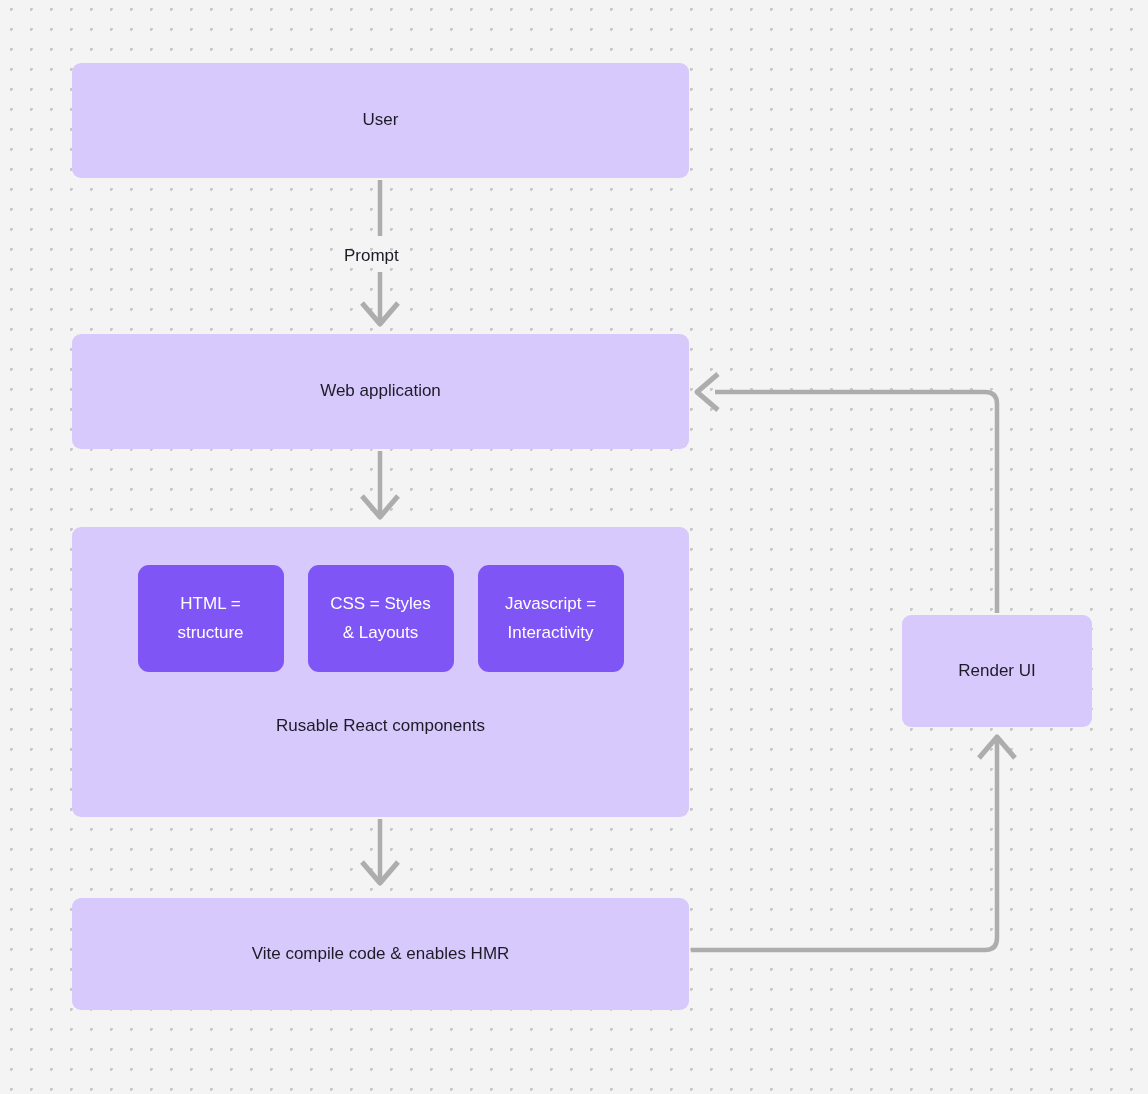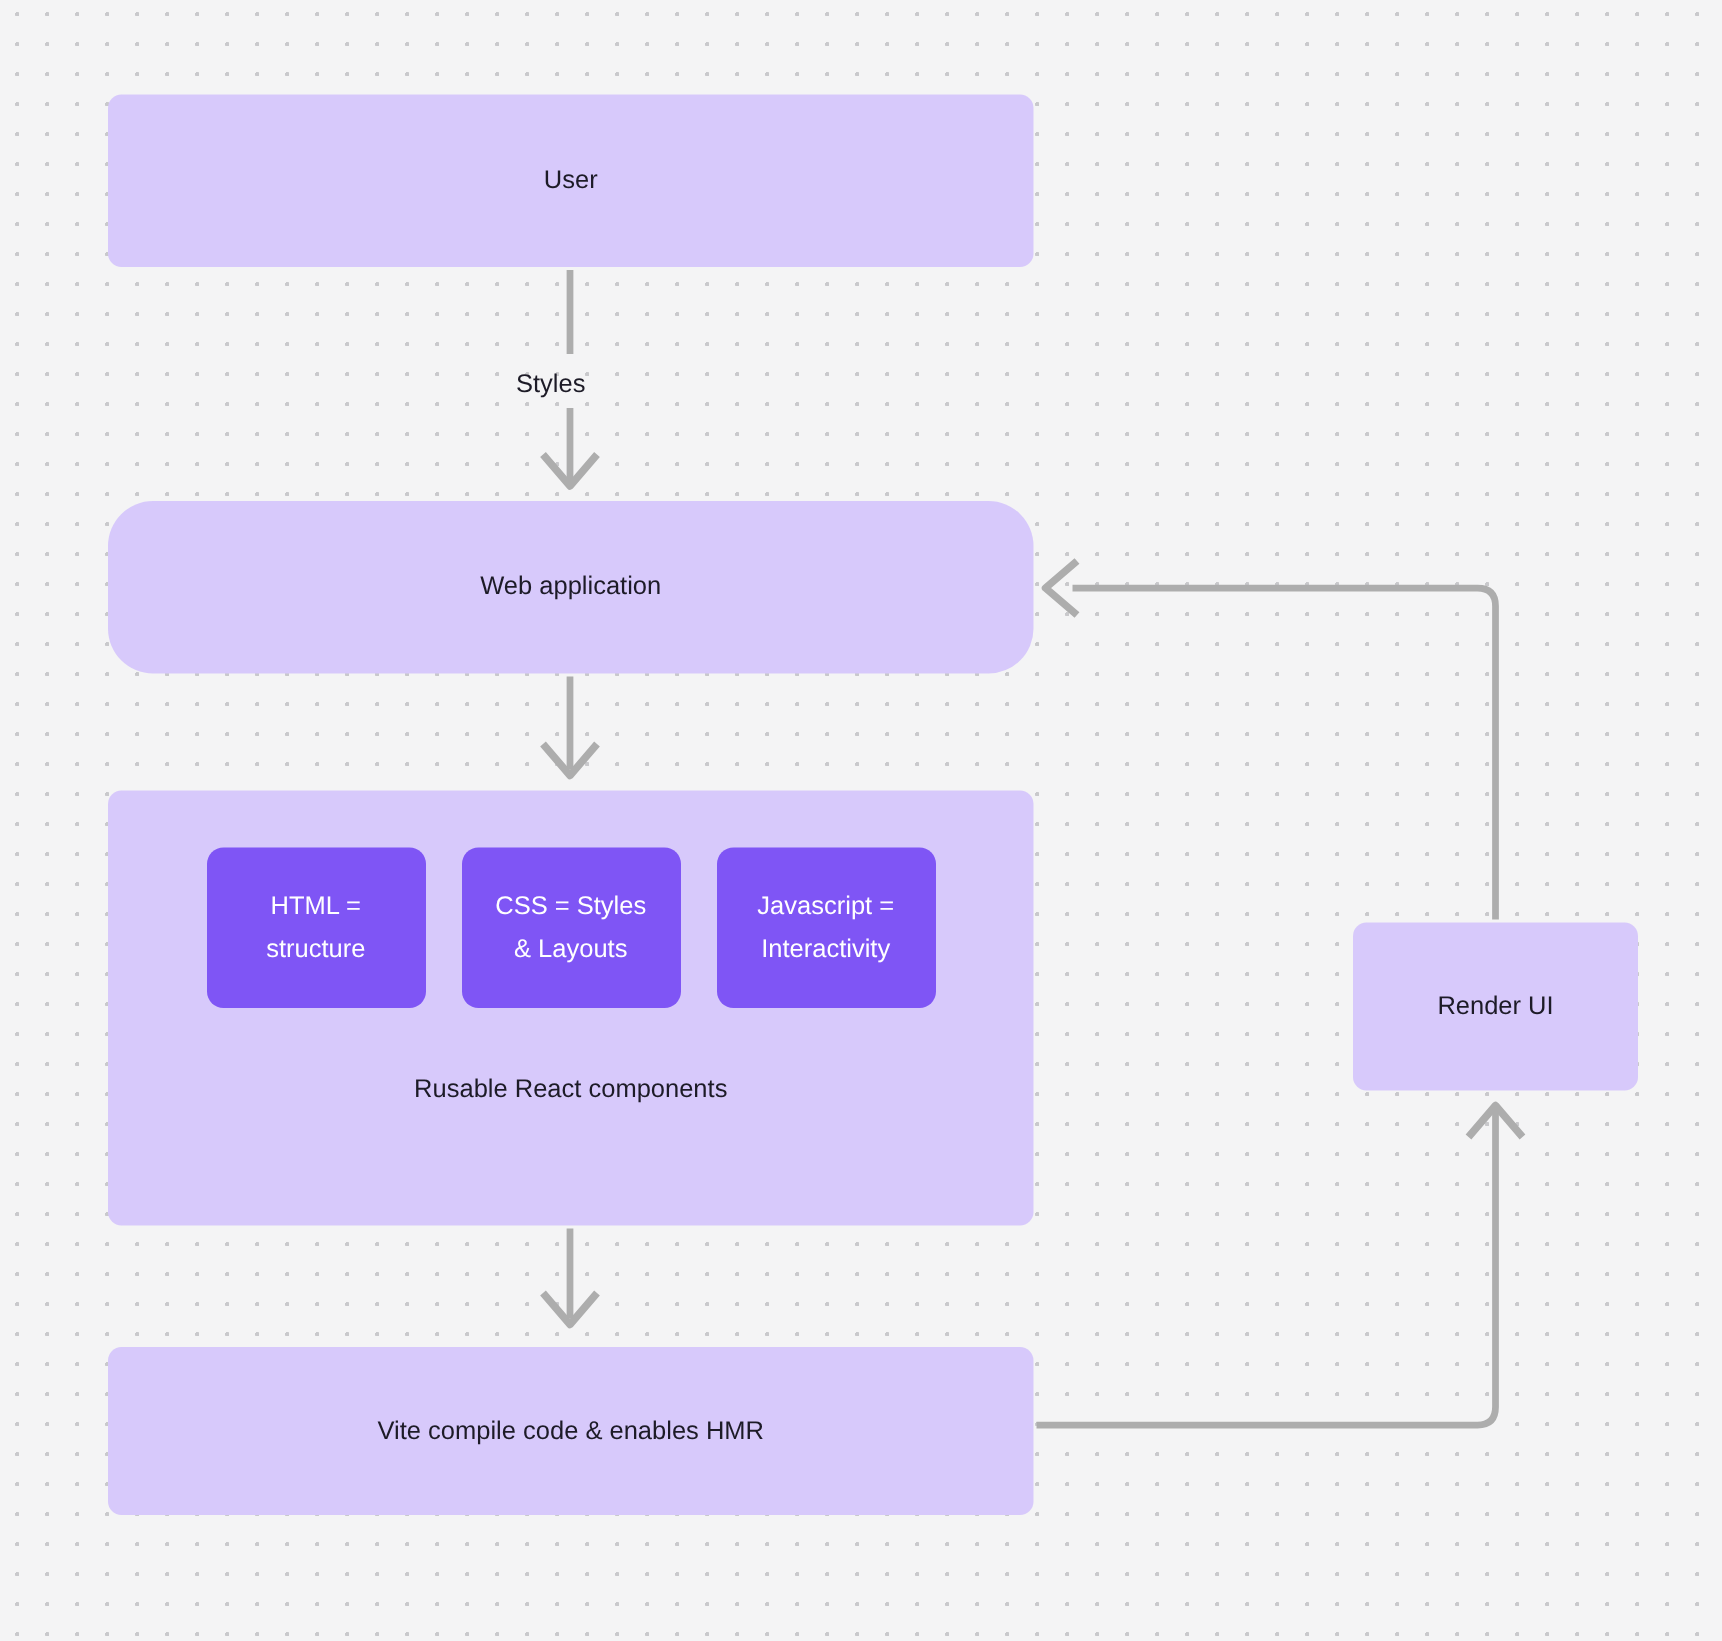--- a/index.html
+++ b/index.html
@@ -38,21 +38,21 @@
     border-radius: 9px;
     display: flex;
     align-items: center;
     justify-content: center;
     color: #1d1b27;
     font-size: 17px;
     line-height: 1.35;
     text-align: center;
   }
   #node-user      { left: 72px;  top: 63px;  width: 617px; height: 115px; }
-  #node-webapp    { left: 72px;  top: 334px; width: 617px; height: 115px; border-radius: 30px; }
+  #node-webapp    { left: 72px;  top: 334px; width: 617px; height: 115px; }
   #node-components{ left: 72px;  top: 527px; width: 617px; height: 290px;
                     display: block; }
   #node-vite      { left: 72px;  top: 898px; width: 617px; height: 112px; }
   #node-render    { left: 902px; top: 615px; width: 190px; height: 112px; justify-content: center; }
 
   .chip-row {
     position: absolute;
     left: 0;
     top: 38px;
     width: 100%;
@@ -116,21 +116,21 @@
 
       <path d="M997,613 L997,404 Q997,392 985,392 L715,392"></path>
       <path d="M718,374 L697,392 L718,410" stroke-width="5"></path>
     </g>
   </svg>
 
   <div class="node" id="node-user">
     <span>User</span>
   </div>
 
-  <div class="edge-label" id="label-prompt">Styles</div>
+  <div class="edge-label" id="label-prompt">Prompt</div>
 
   <div class="node" id="node-webapp">
     <span>Web application</span>
   </div>
 
   <div class="node" id="node-vite">
     <span>Vite compile code &amp; enables HMR</span>
   </div>
 
   <div class="node" id="node-components">

